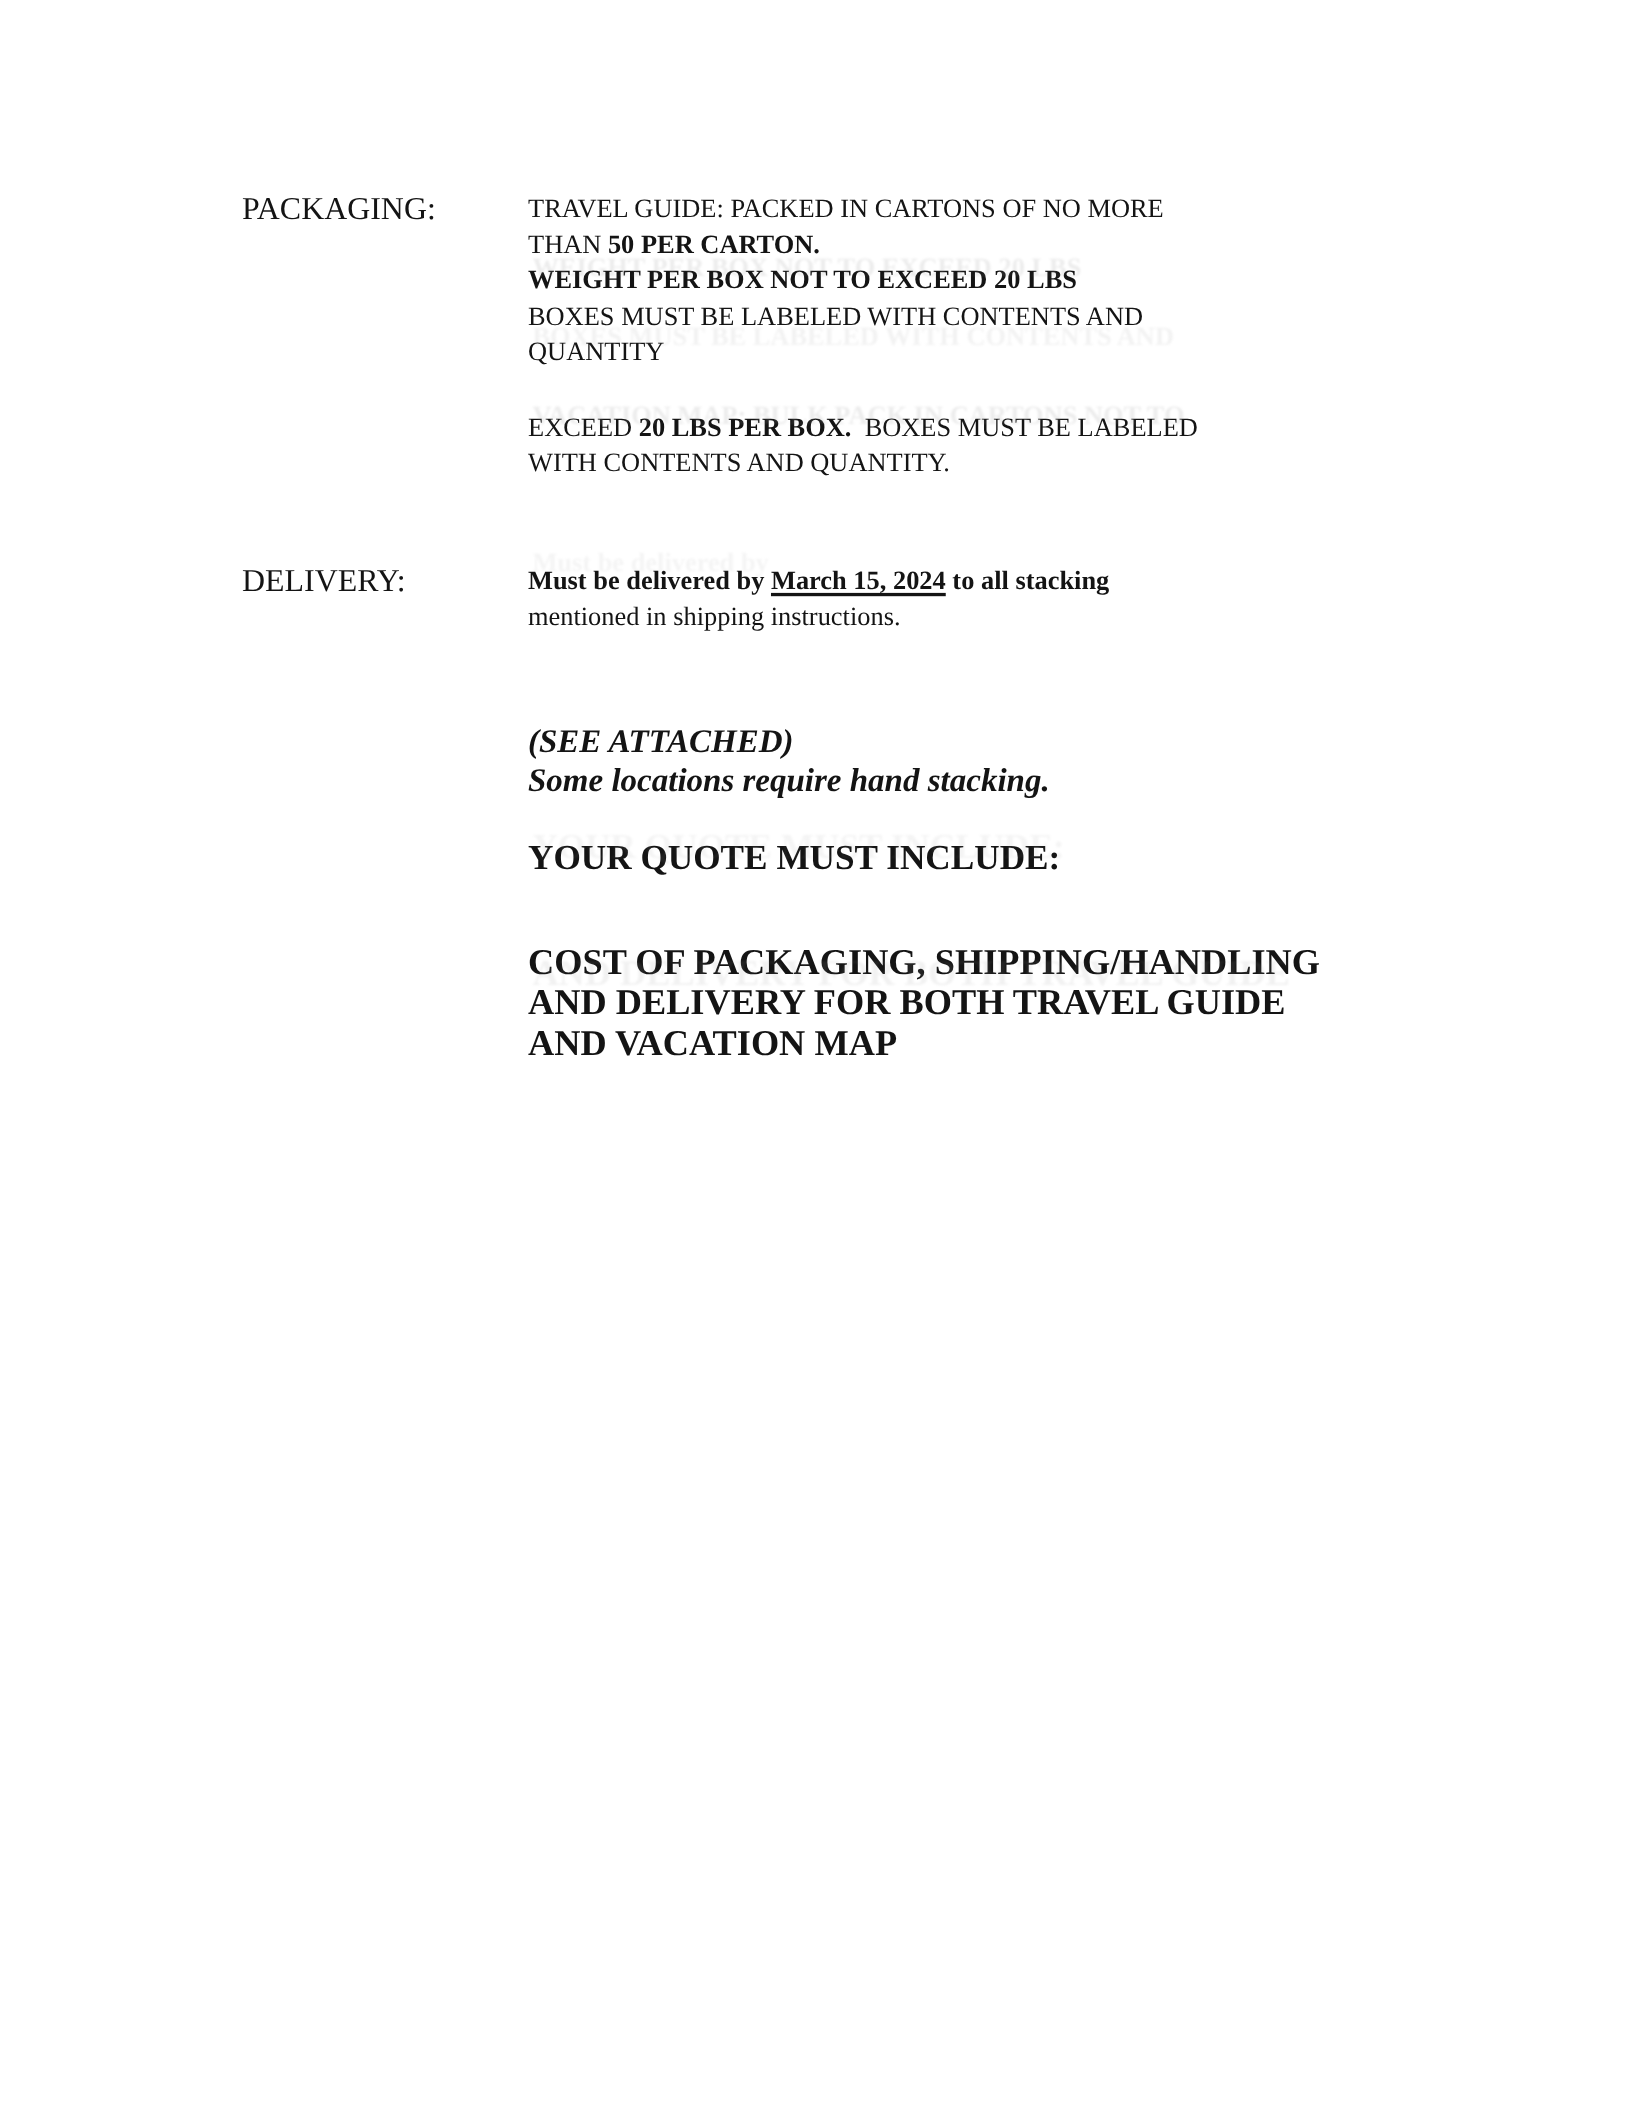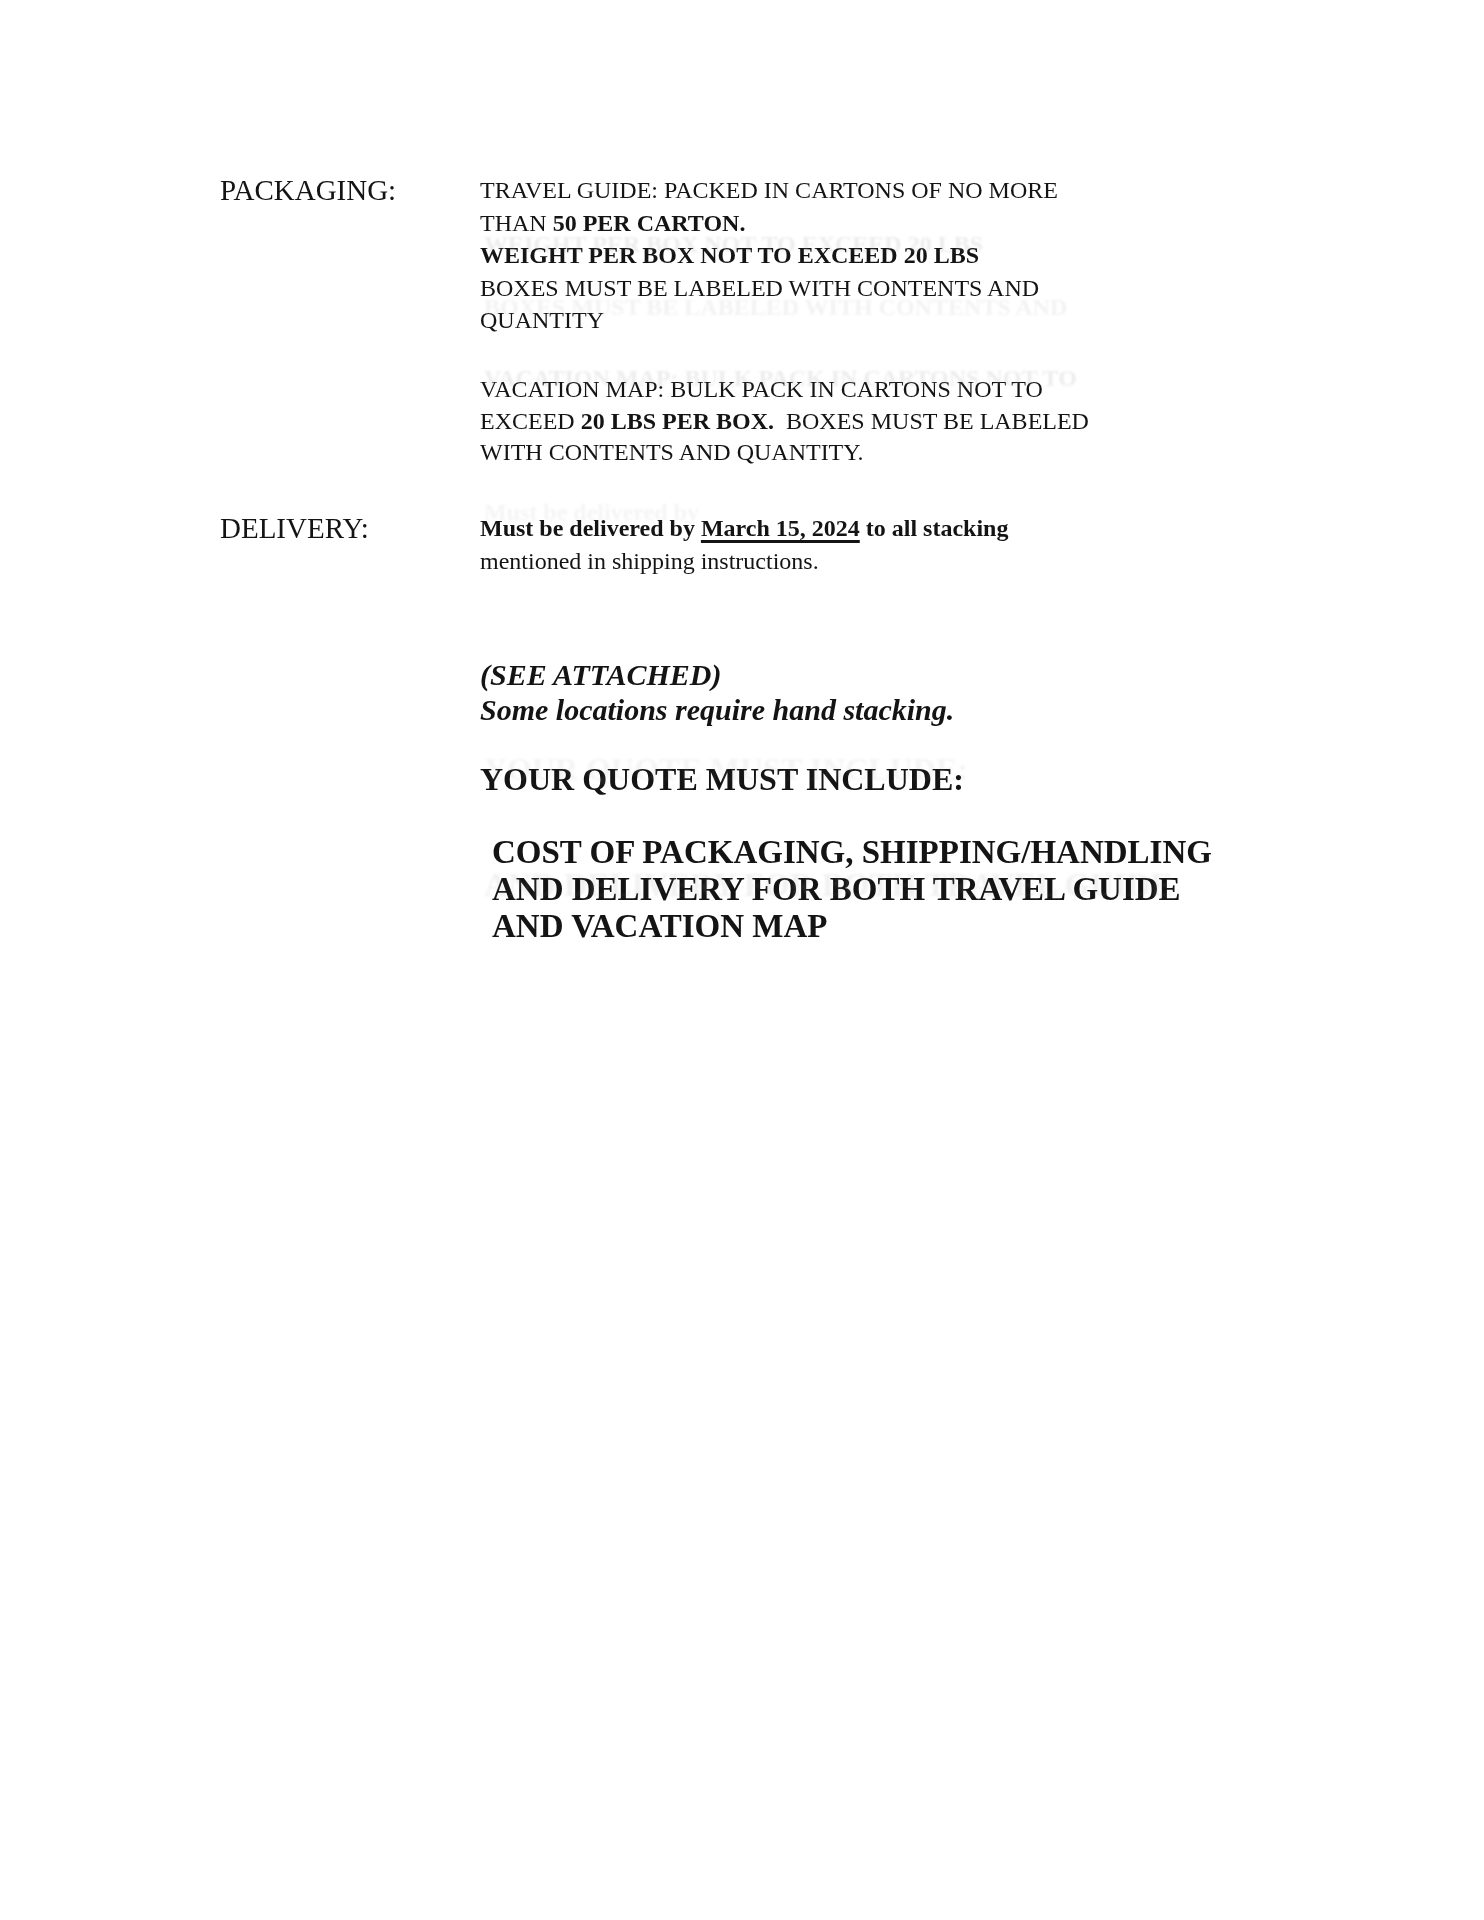--- a/index.html
+++ b/index.html
@@ -67,21 +67,20 @@
     <div class="line b"><span>WEIGHT PER BOX NOT TO EXCEED 20 LBS</span></div>
     <div class="line"><span>BOXES MUST BE LABELED WITH CONTENTS AND</span></div>
     <div class="line"><span>QUANTITY</span></div>
   </div>
 
   <div class="abs body-text ghost line" style="left:484px; top:228px;">WEIGHT PER BOX NOT TO EXCEED 20 LBS</div>
 
   <div class="abs body-text ghost line" style="left:484px; top:291px; opacity:0.12;">BOXES MUST BE LABELED WITH CONTENTS AND</div>
 
   <div class="abs body-text para2" style="left:480px; top:374px; width:780px;">
-    <div class="line"><span>VACATION MAP: BULK PACK IN CARTONS NOT TO</span></div>
     <div class="line"><span>EXCEED </span><span class="b">20 LBS PER BOX.</span><span>  BOXES MUST BE LABELED</span></div>
     <div class="line"><span>WITH CONTENTS AND QUANTITY.</span></div>
   </div>
 
   <div class="abs body-text ghost line" style="left:484px; top:362px;">VACATION MAP: BULK PACK IN CARTONS NOT TO</div>
 
   <div class="abs label line" style="left:220px; top:512px;">DELIVERY:</div>
 
   <div class="abs body-text delivery-para" style="left:480px; top:512px; width:790px;">
     <div class="line"><span class="b">Must be delivered by </span><span class="b u">March 15, 2024</span><span class="b"> to all stacking</span></div>
@@ -92,21 +91,21 @@
 
   <div class="abs attached-block" style="left:480px; top:657px; width:800px;font-style:italic;">
     <div class="line"><span>(SEE ATTACHED)</span></div>
     <div class="line"><span>Some locations require hand stacking.</span></div>
   </div>
 
   <div class="abs quote-heading line" style="left:480px; top:761px;">YOUR QUOTE MUST INCLUDE:</div>
 
   <div class="abs quote-heading ghost line" style="left:484px; top:751px; opacity:0.10;">YOUR QUOTE MUST INCLUDE:</div>
 
-  <div class="abs cost-block" style="left:480px; top:834px; width:820px;margin-left:12px;">
+  <div class="abs cost-block" style="left:480px; top:857px; width:820px;">
     <div class="line"><span>COST OF PACKAGING, SHIPPING/HANDLING</span></div>
     <div class="line"><span>AND DELIVERY FOR BOTH TRAVEL GUIDE</span></div>
     <div class="line"><span>AND VACATION MAP</span></div>
   </div>
 
   <div class="abs cost-block ghost line" style="left:484px; top:867px; opacity:0.13;">AND DELIVERY FOR BOTH TRAVEL GUIDE</div>
 
 </div>
 
 </body></html>

